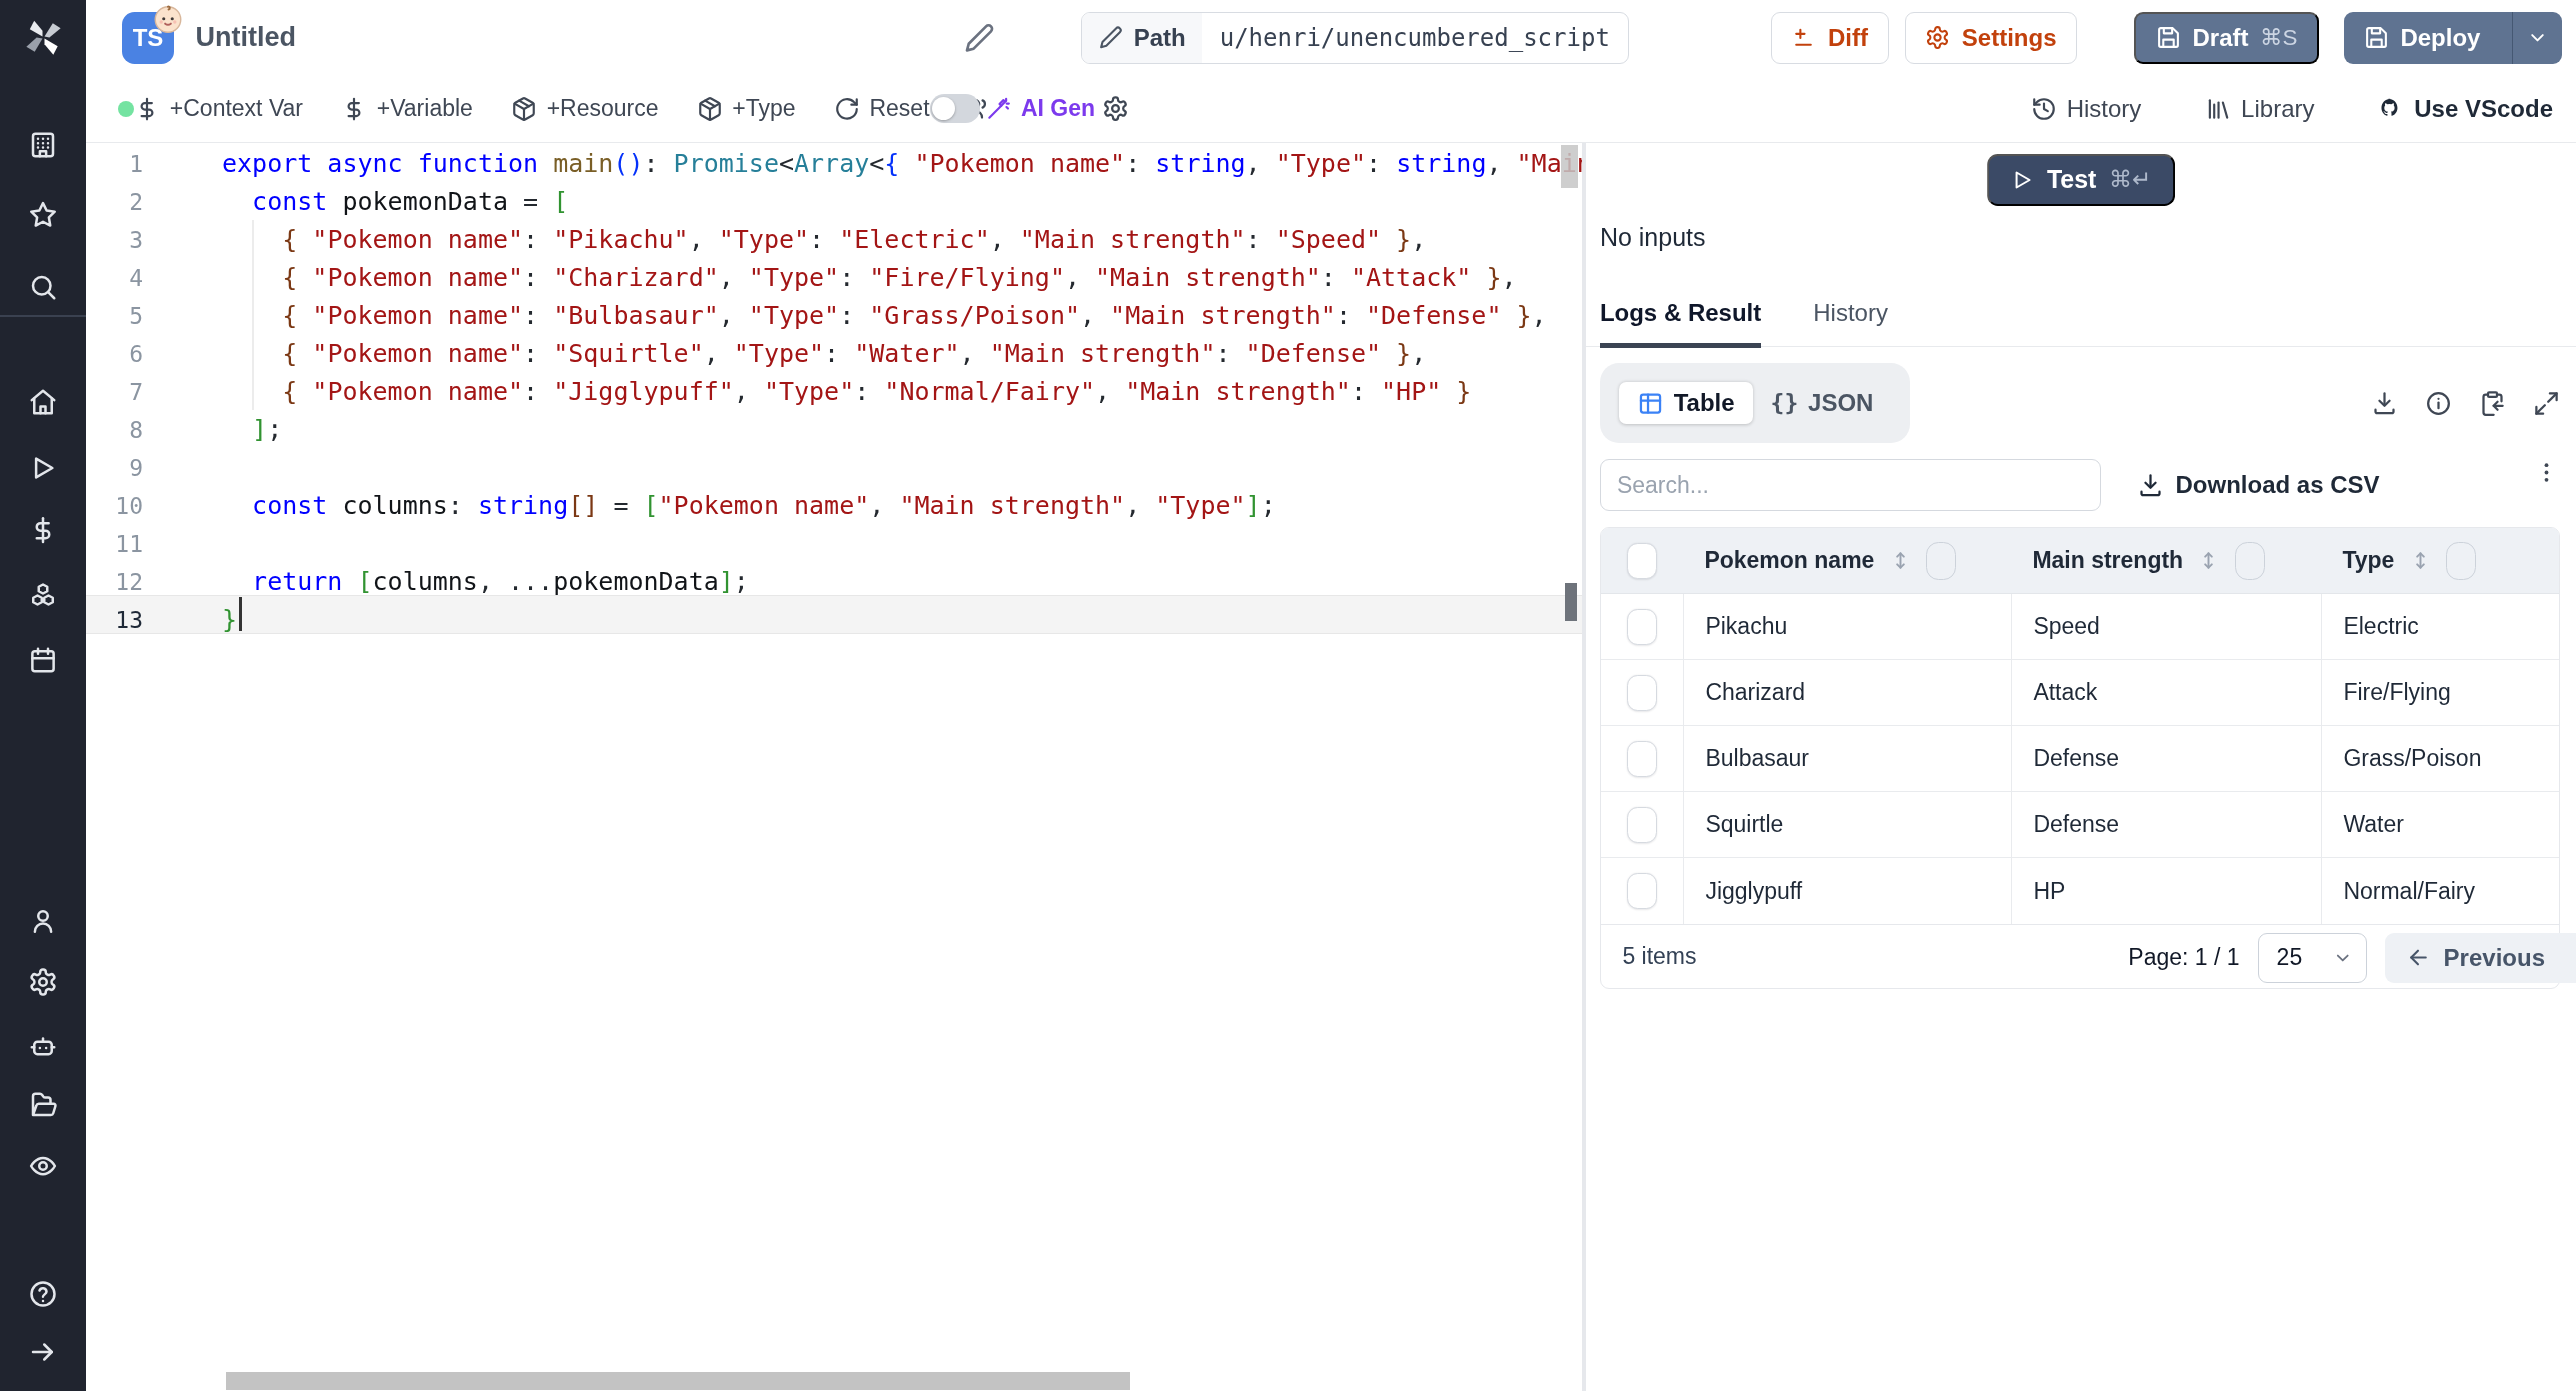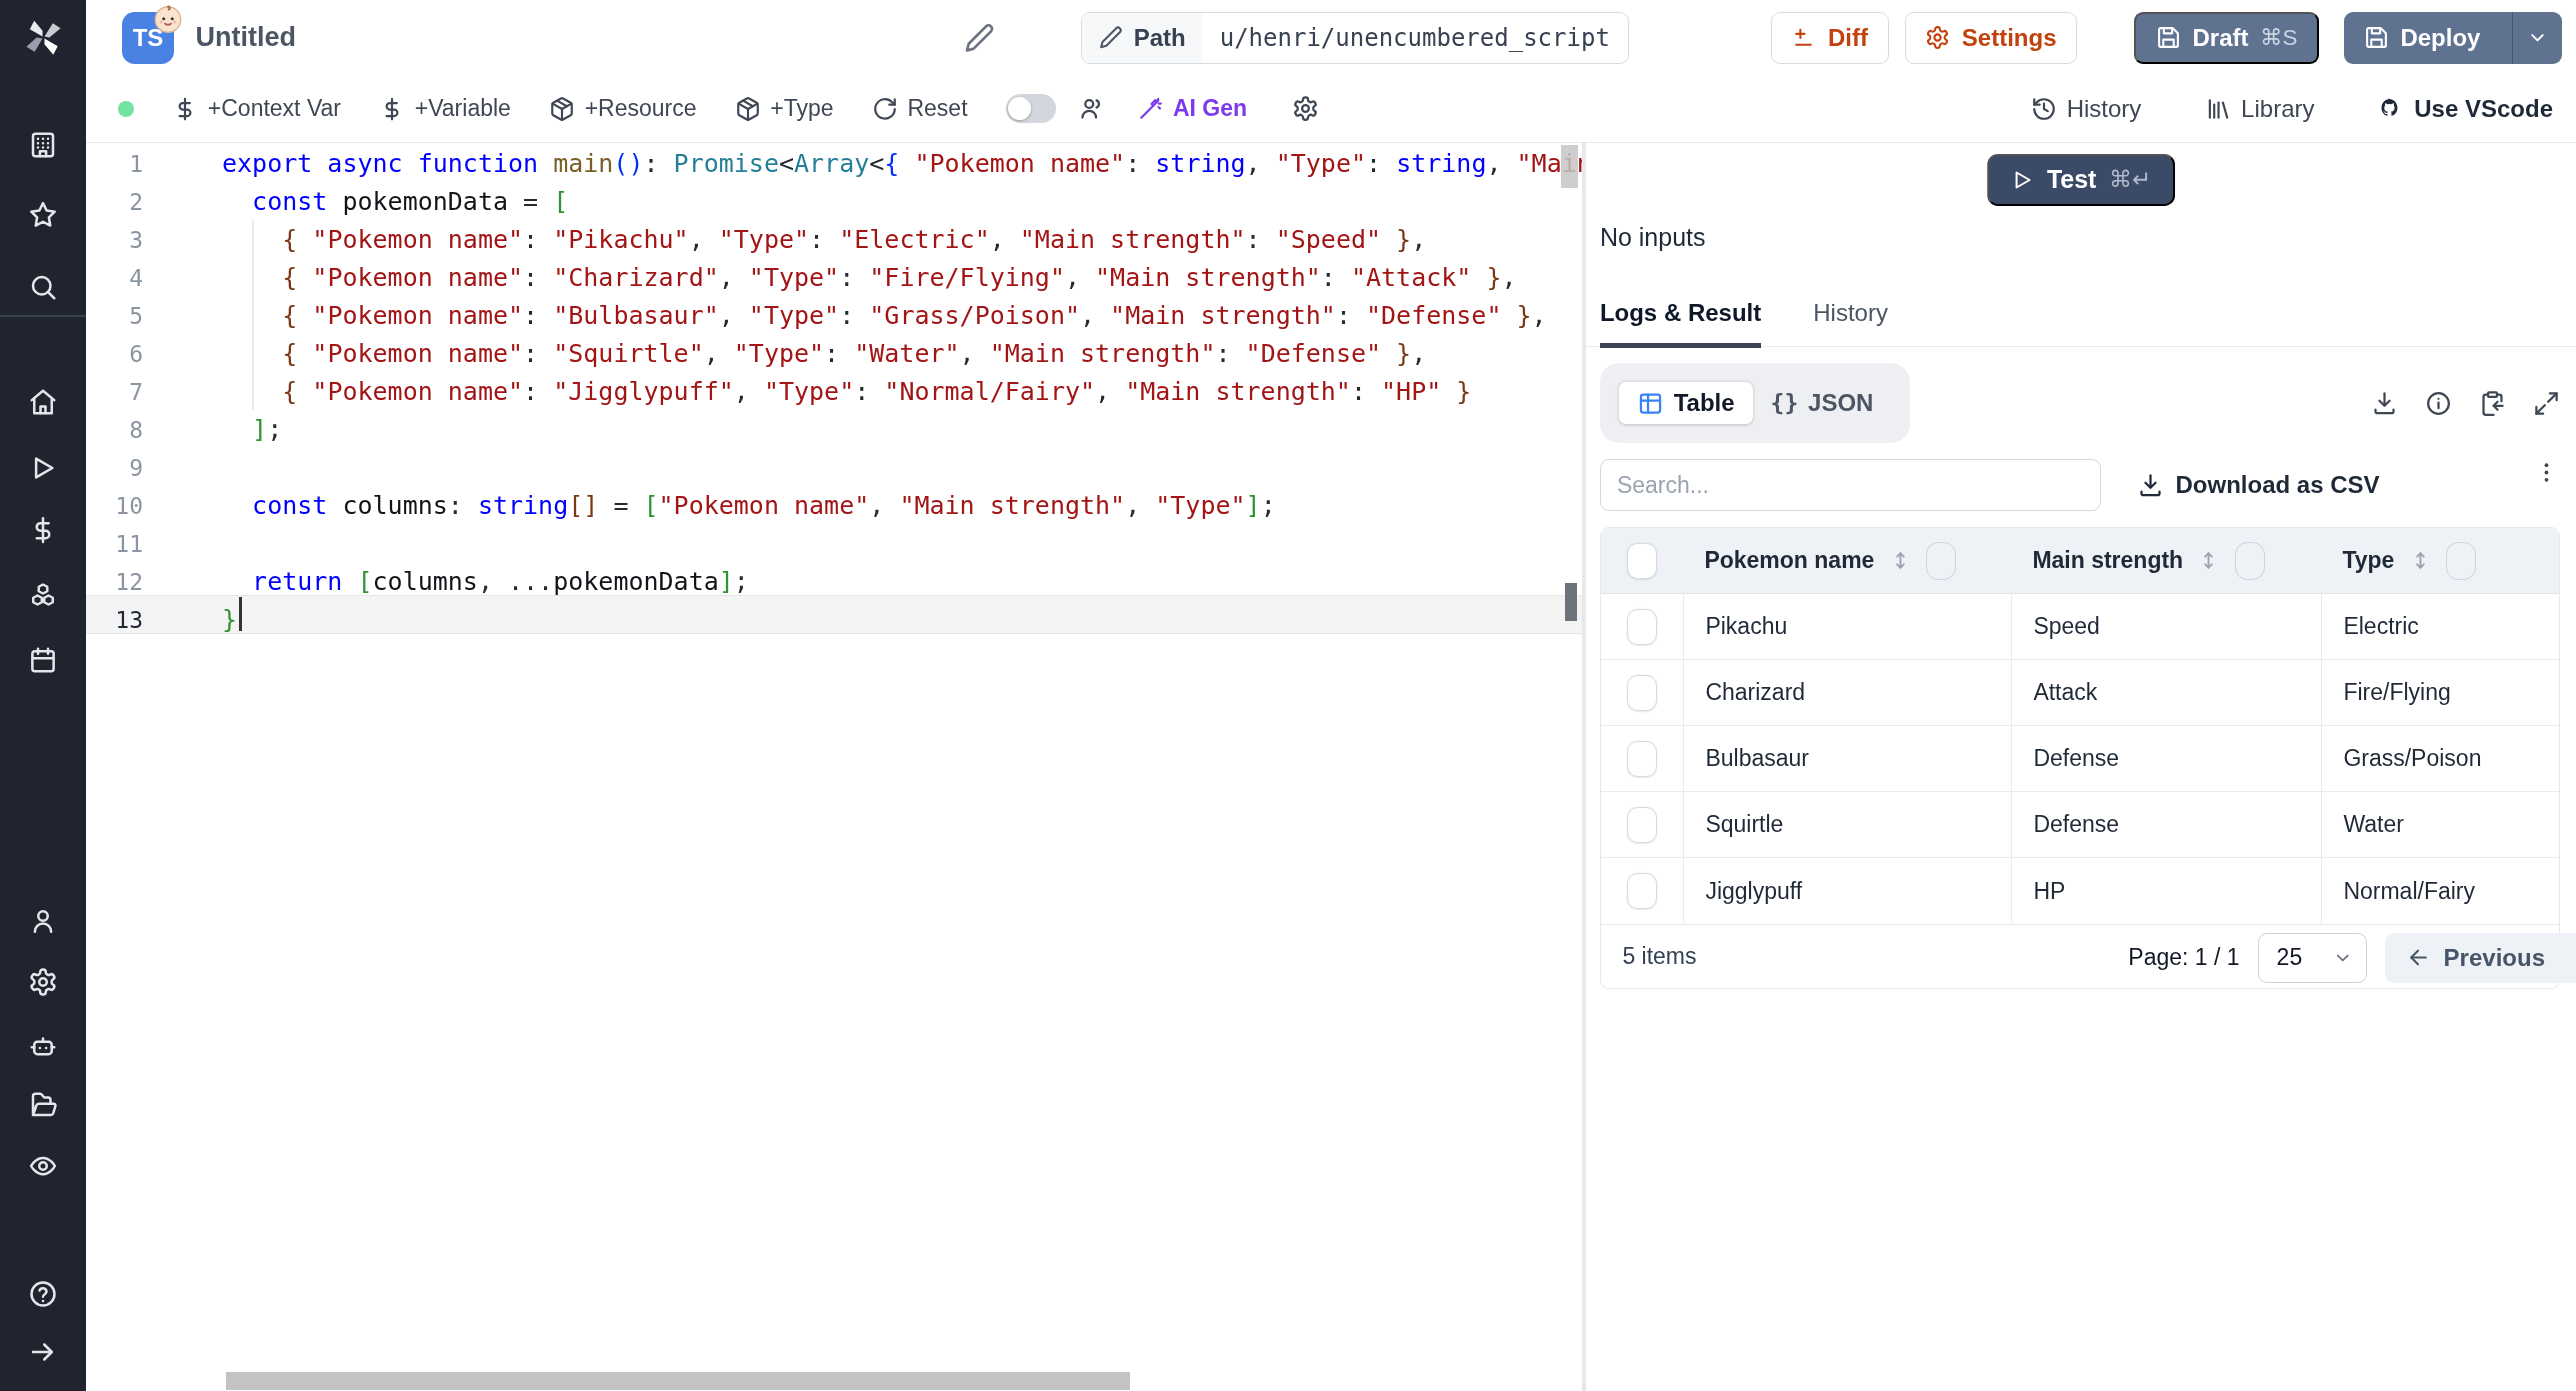--- a/index.html
+++ b/index.html
@@ -34,21 +34,21 @@
   .btn-light{background:#fff;border:1.8px solid #d8dce2;color:#c2410c;font-weight:600;padding:0 19.7px}
   .btn-slate{background:#5f7391;color:#fff;font-weight:700}
   .btn-draft{margin-left:57px;padding:0 19.7px}
   .shortcut{color:#ccd5e3;font-weight:500;font-size:22.4px}
   .deploy{margin-left:25px;padding:0}
   .deploy-main{display:flex;align-items:center;gap:11.6px;padding:0 19.7px;height:100%}
   .deploy-chev{width:50px;height:100%;display:flex;align-items:center;justify-content:center;border-left:1.8px solid rgba(23,37,60,.35)}
   .deploy-chev .ic{width:23px;height:23px;color:#fff}
 
   
-  .toolbar{height:68px;flex:none;display:flex;align-items:center;gap:38px;padding:0 23px 0 32px;background:#fff;border-bottom:1.8px solid #e8eaed}
+  .toolbar{height:68px;flex:none;display:flex;align-items:center;padding:0 23px 0 32px;background:#fff;border-bottom:1.8px solid #e8eaed}
   .dot{width:16px;height:16px;border-radius:50%;background:#74e3a1;flex:none}
   .tb-item{display:flex;align-items:center;gap:9.8px;font-size:23px;font-weight:500;color:#3f4754;cursor:pointer;white-space:nowrap}
   .tb-item .ic{width:26px;height:26px}
   .toggle{width:50px;height:29px;border-radius:14.3px;background:#d3d7dd;position:relative;cursor:pointer;flex:none}
   .toggle::after{content:"";position:absolute;left:2.7px;top:2.7px;width:23px;height:23px;border-radius:50%;background:#fff;box-shadow:0 0.9px 2.7px rgba(0,0,0,.3)}
   .users-ic{width:27px;height:27px;color:#3f4754}
   .ai-gen{color:#7c3aed;font-weight:600}
   .gear-sm{width:27px;height:27px;color:#3f4754;cursor:pointer}
   .tbar-right{margin-left:auto;display:flex;align-items:center;gap:64px}
   .tbar-right .tb-item{font-size:24px}

